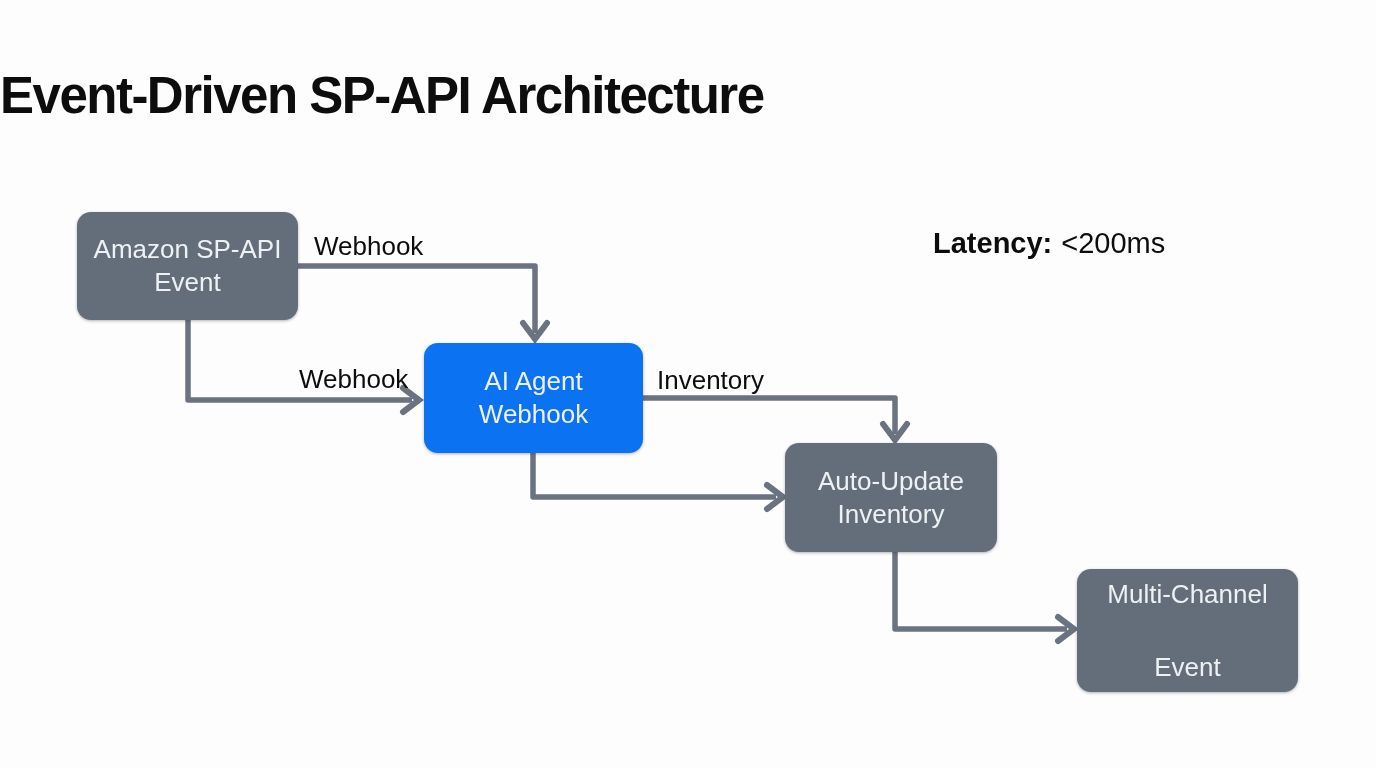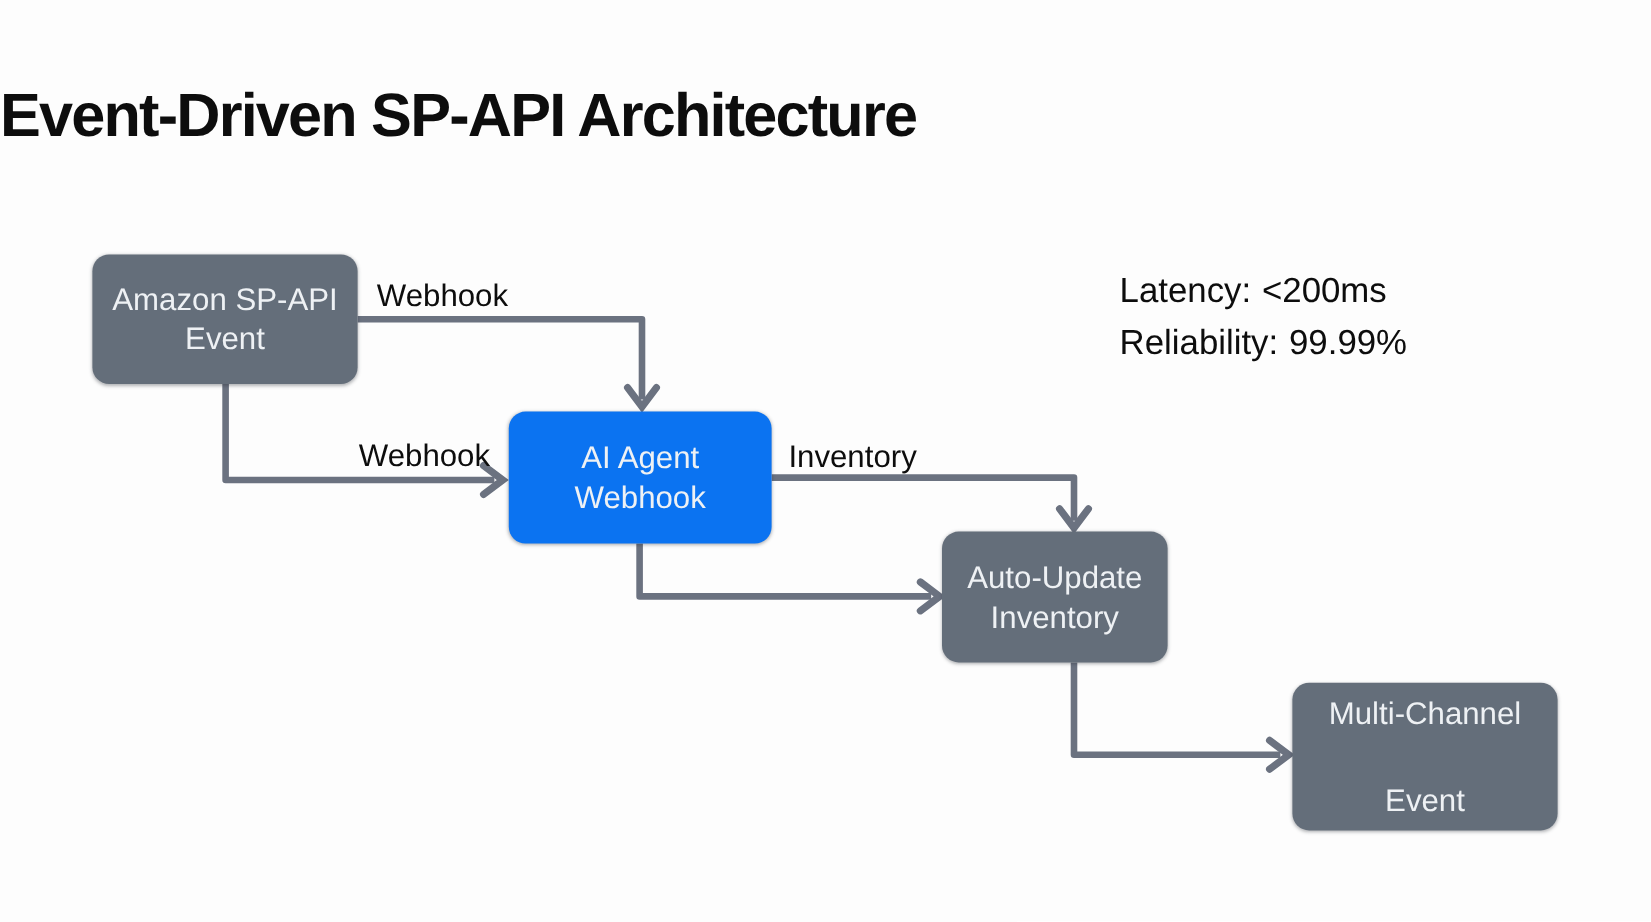--- a/index.html
+++ b/index.html
@@ -29,21 +29,21 @@
   }
   .metrics {
     position: absolute;
     left: 933px;
     top: 222px;
     font-size: 29px;
     line-height: 43px;
     color: var(--text-black, #0d0d0d);
     white-space: nowrap;
   }
-  .metrics .lbl { font-weight: normal; text-align: center; }
+  .metrics .lbl { font-weight: bold; text-align: center; }
   .metrics .val { font-weight: normal; margin-left: 9px; }
   svg.connectors {
     position: absolute;
     left: 0; top: 0;
     width: 1376px; height: 768px;
   }
   svg.connectors path {
     fill: none;
     stroke: var(--connector, #6b7280);
     stroke-width: 5.5;
@@ -80,23 +80,20 @@
 <body>
 
 <div id="canvas">
 
   <h1 class="title">Event-Driven SP-API Architecture</h1>
 
   <div class="metrics">
     <div>
       <span class="lbl">Latency:</span><span class="val">&lt;200ms</span>
     </div>
-    <div>
-      <span class="lbl">Reliability:</span><span class="val">99.99%</span>
-    </div>
   </div>
 
   <svg class="connectors" viewBox="0 0 1376 768">
 
     <path d="M298 266 L535 266 L535 333"></path>
     <path class="head" d="M523 323 L535 339 L547 323"></path>
 
     <path d="M188 320 L188 400 L412 400"></path>
     <path class="head" d="M403 388 L419 400 L403 412"></path>
 
@@ -113,21 +110,21 @@
   <div class="node gray" style="left:77px; top:212px; width:221px; height:108px;">
     <span>Amazon SP-API</span>
     <span>Event</span>
   </div>
 
   <div class="node blue" style="left:424px; top:343px; width:219px; height:110px;">
     <span>AI Agent</span>
     <span>Webhook</span>
   </div>
 
-  <div class="node gray" style="left:785px; top:443px; width:188px; height:109px;">
+  <div class="node gray" style="left:785px; top:443px; width:212px; height:109px;">
     <span>Auto-Update</span>
     <span>Inventory</span>
   </div>
 
   <div class="node gray" style="left:1077px; top:569px; width:221px; height:123px;gap:40px;">
     <span>Multi-Channel</span>
     <span>Event</span>
   </div>
 
   <div class="edge-label" style="left:314px; top:231px;">Webhook</div>

